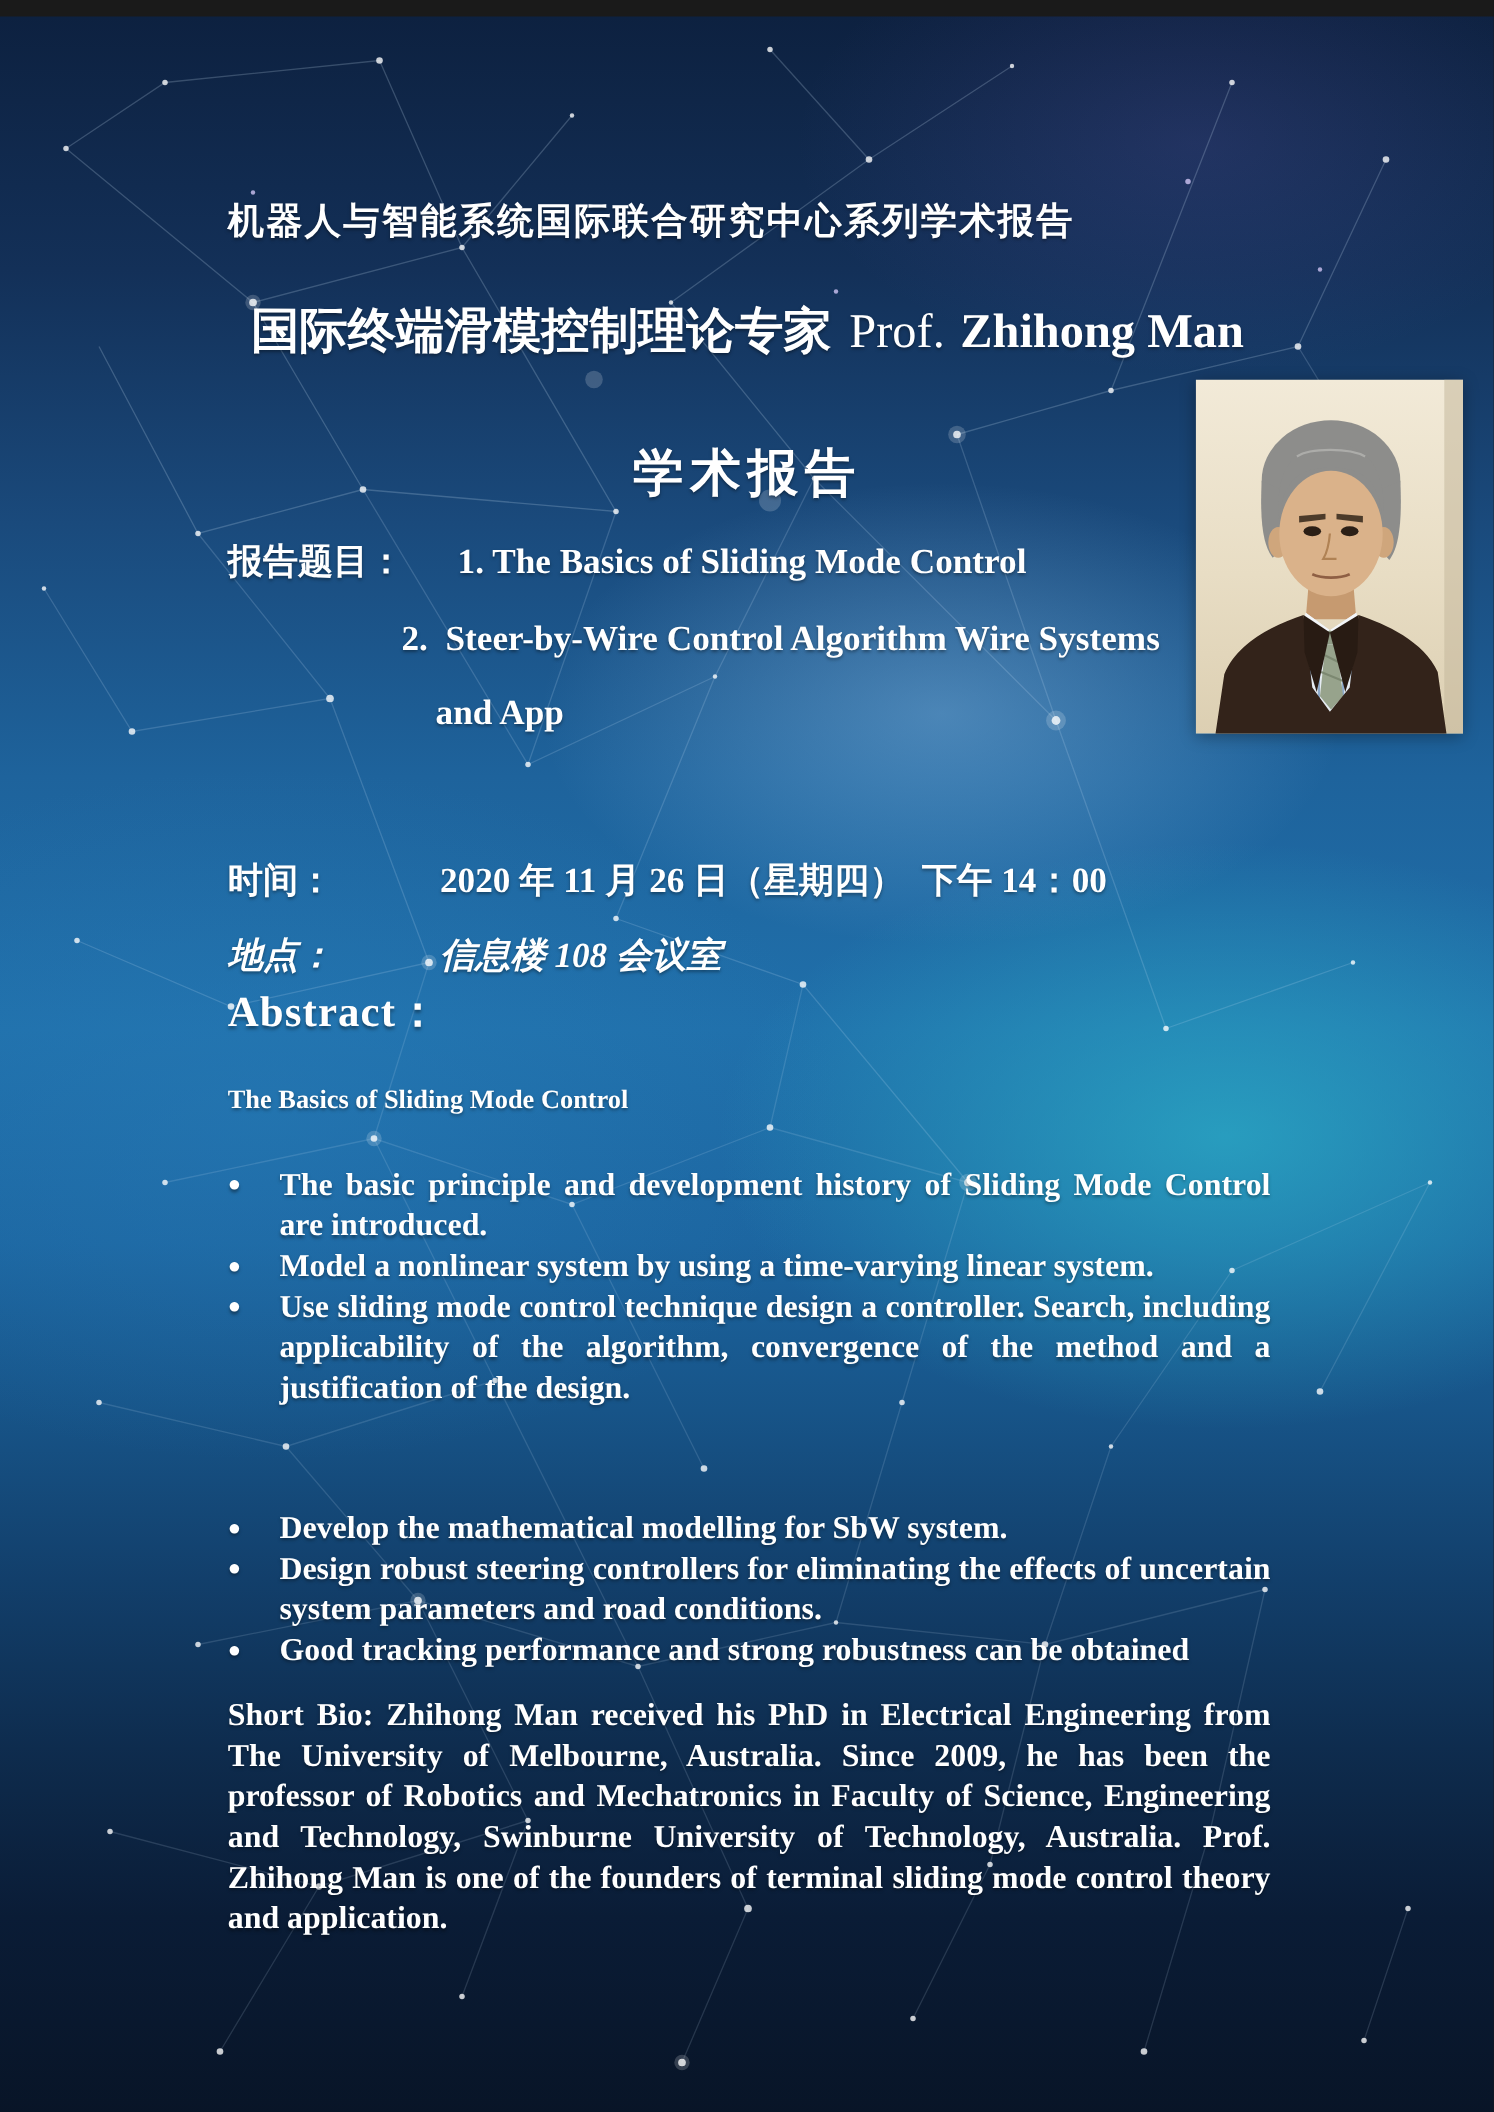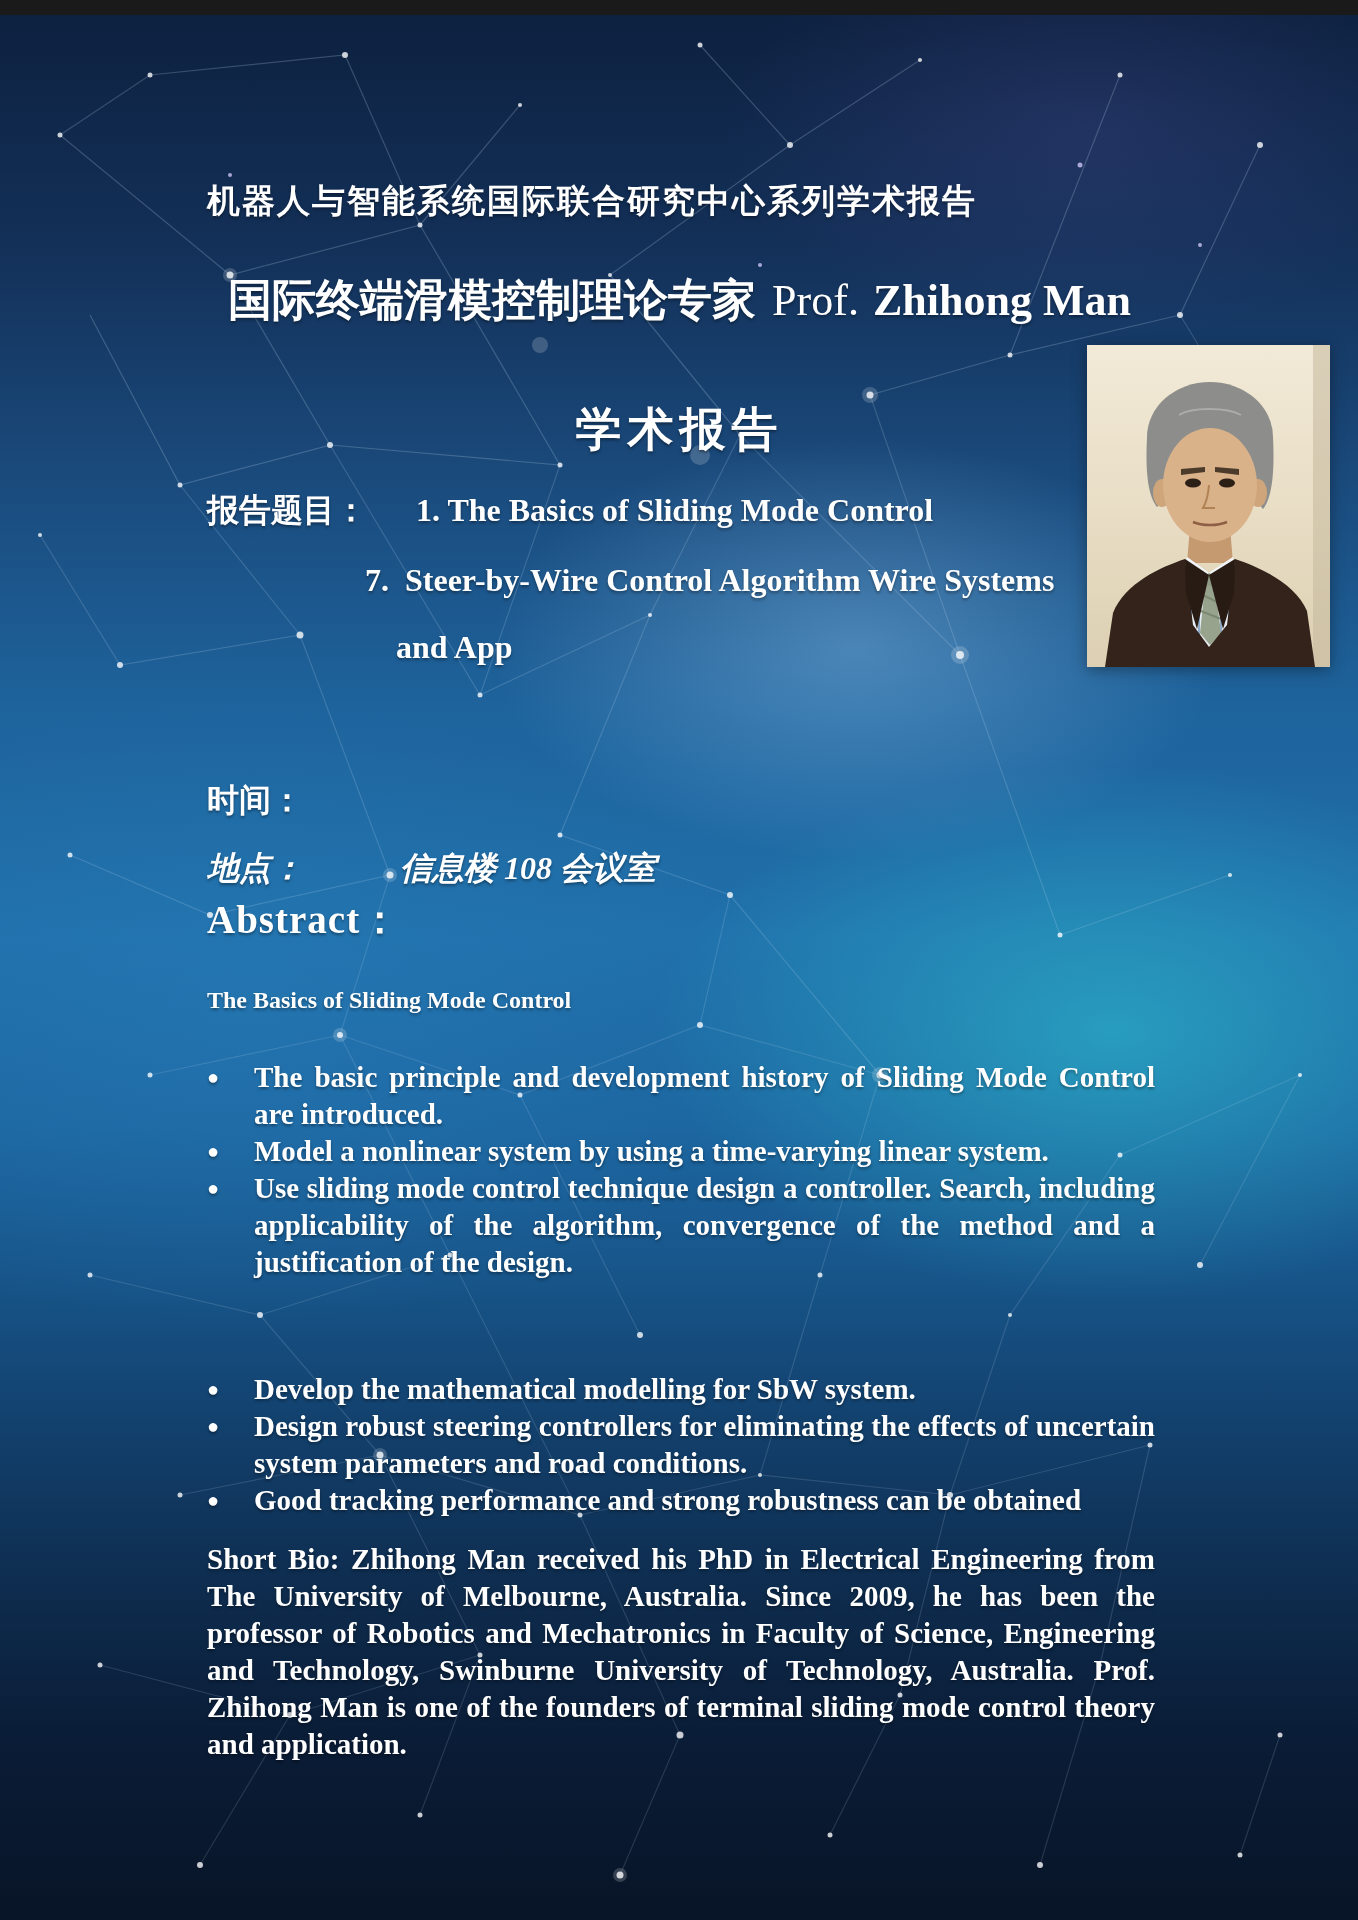--- a/index.html
+++ b/index.html
@@ -189,26 +189,27 @@
     <path d="M146,212 L122,228 L136,235 L148,221 Z" fill="#f2f5f8"></path>
     <path d="M18,322 L26,268 C38,238 74,222 98,214 L106,280 L122,302 L140,280 L148,214 C172,222 208,238 220,266 L228,322 Z" fill="#33231a"></path>
     <path d="M98,214 L122,230 L110,284 L99,248 Z" fill="#281b13"></path>
     <path d="M148,214 L122,230 L136,284 L147,248 Z" fill="#281b13"></path>
   </svg>
 
   <div class="abs info-line topic1 txt">
     <span class="lbl">报告题目：</span>
     <span class="val">1. The Basics of Sliding Mode Control</span>
   </div>
-  <div class="abs info-line topic2 txt">7.  Steer-by-Wire Control Algorithm Wire Systems</div>
+  <div class="abs info-line topic2 txt">2.  Steer-by-Wire Control Algorithm Wire Systems</div>
   <div class="abs info-line topic3 txt">and App</div>
 
 
   <div class="abs info-line time-row txt">
     <span class="lbl">时间：</span>
+    <span class="val">2020 年 11 月 26 日（星期四）  下午 14：00</span>
   </div>
 
   <div class="abs info-line venue-row txt">
     <span class="lbl">地点：</span>
     <span class="val">信息楼 108 会议室</span>
   </div>
 
   <div class="abs abstract-heading txt">Abstract：</div>
 
   <div class="abs sec-title s1-title txt">The Basics of Sliding Mode Control</div>

